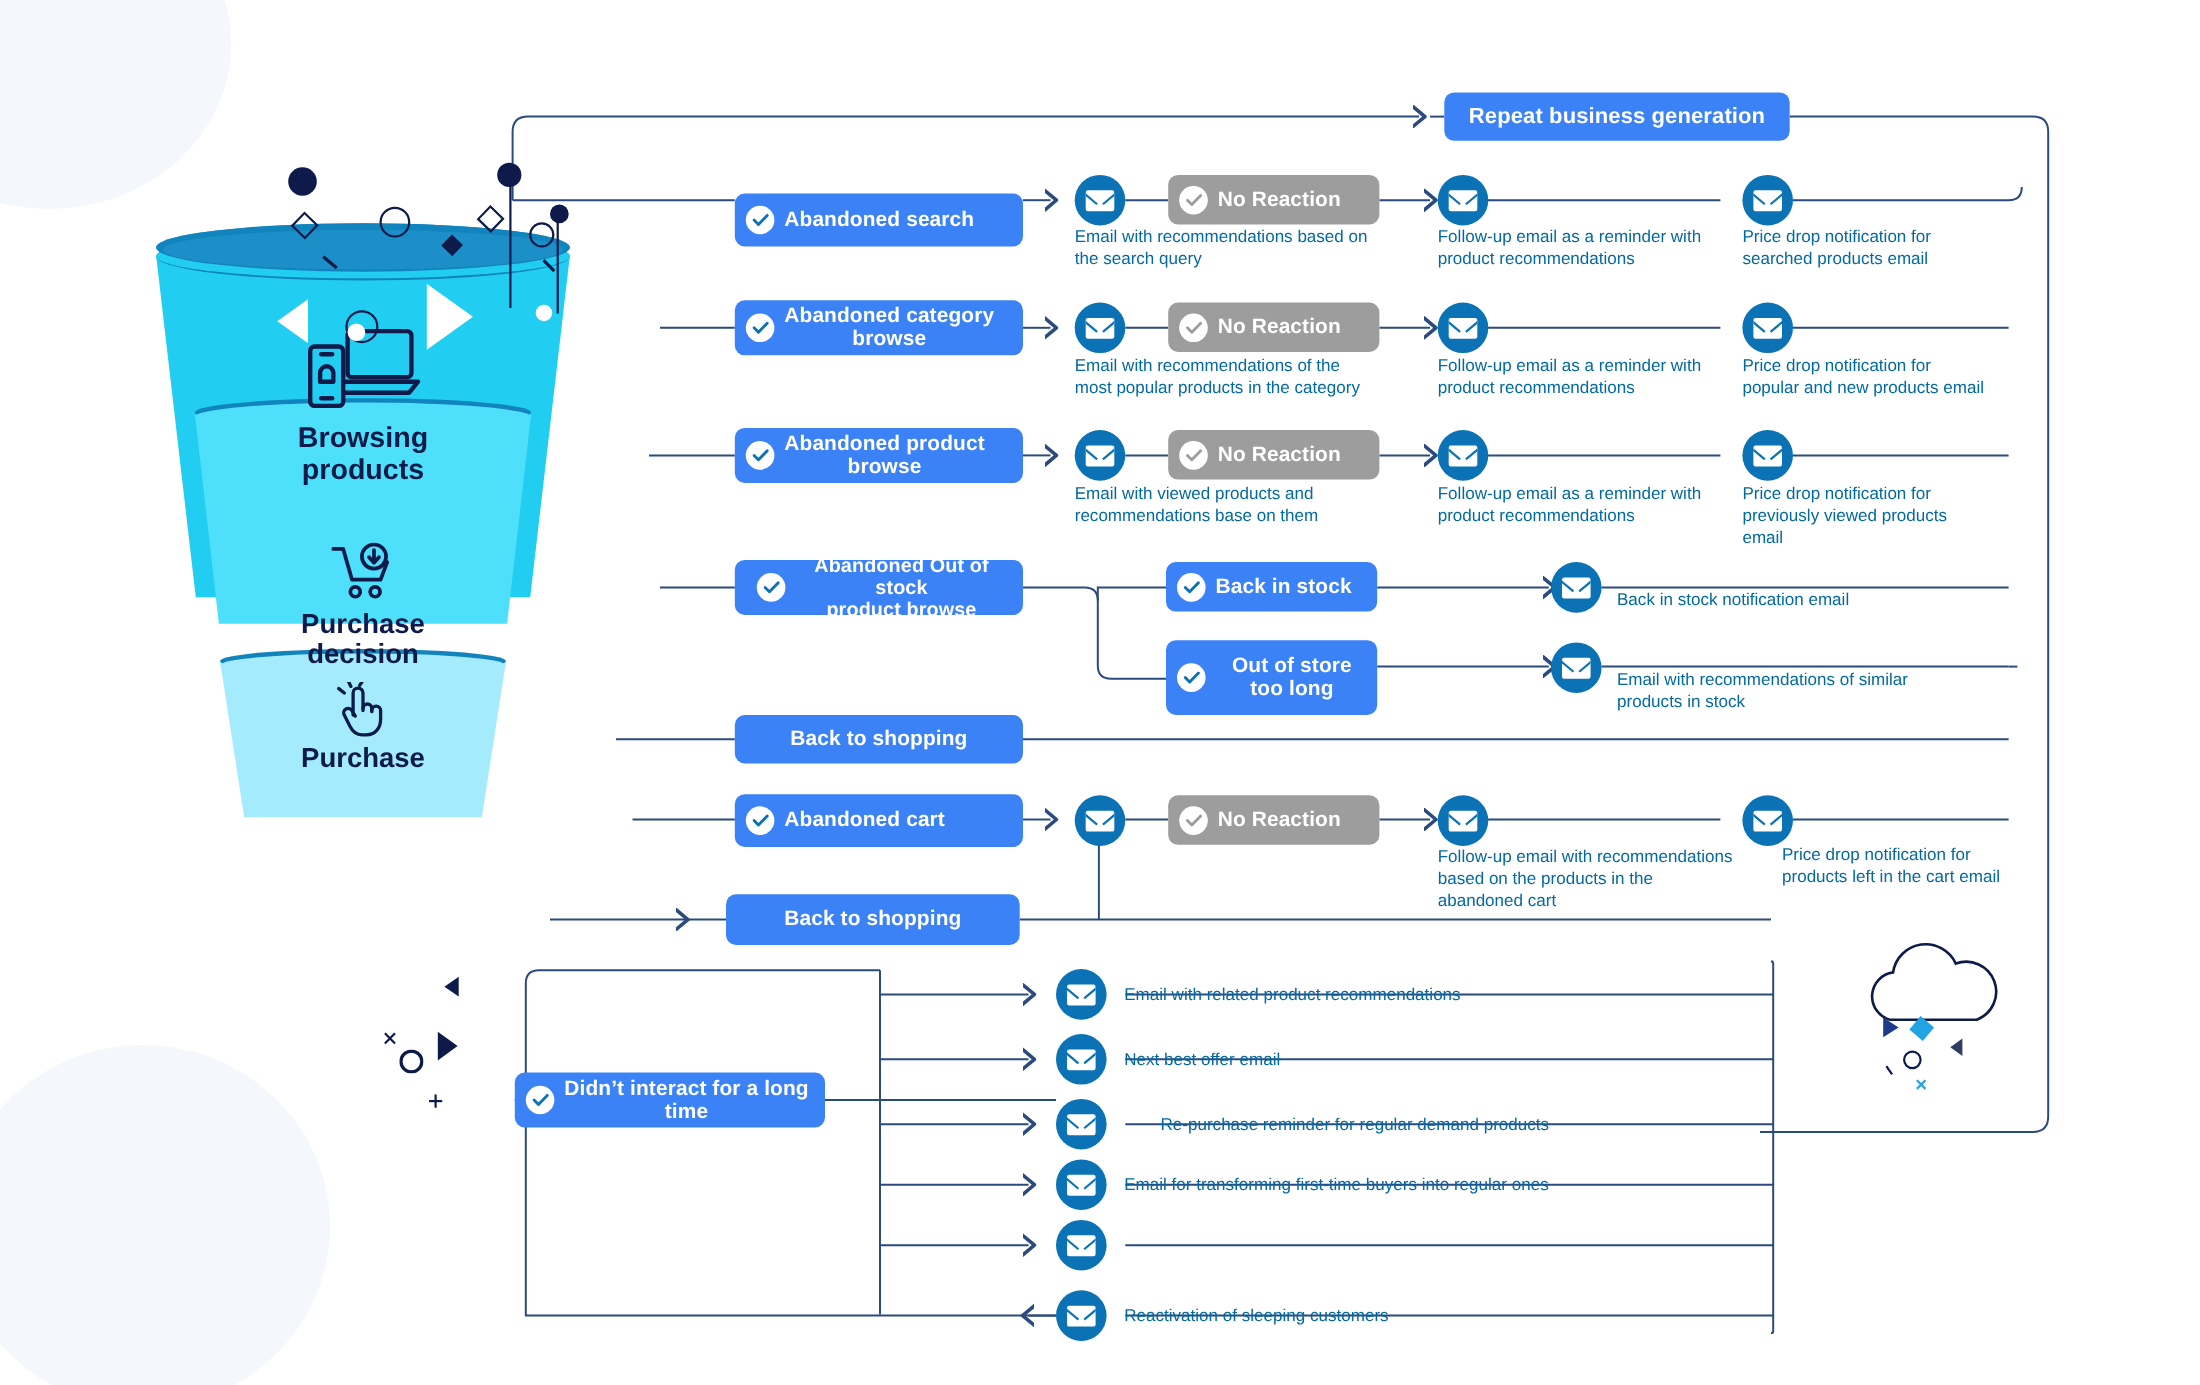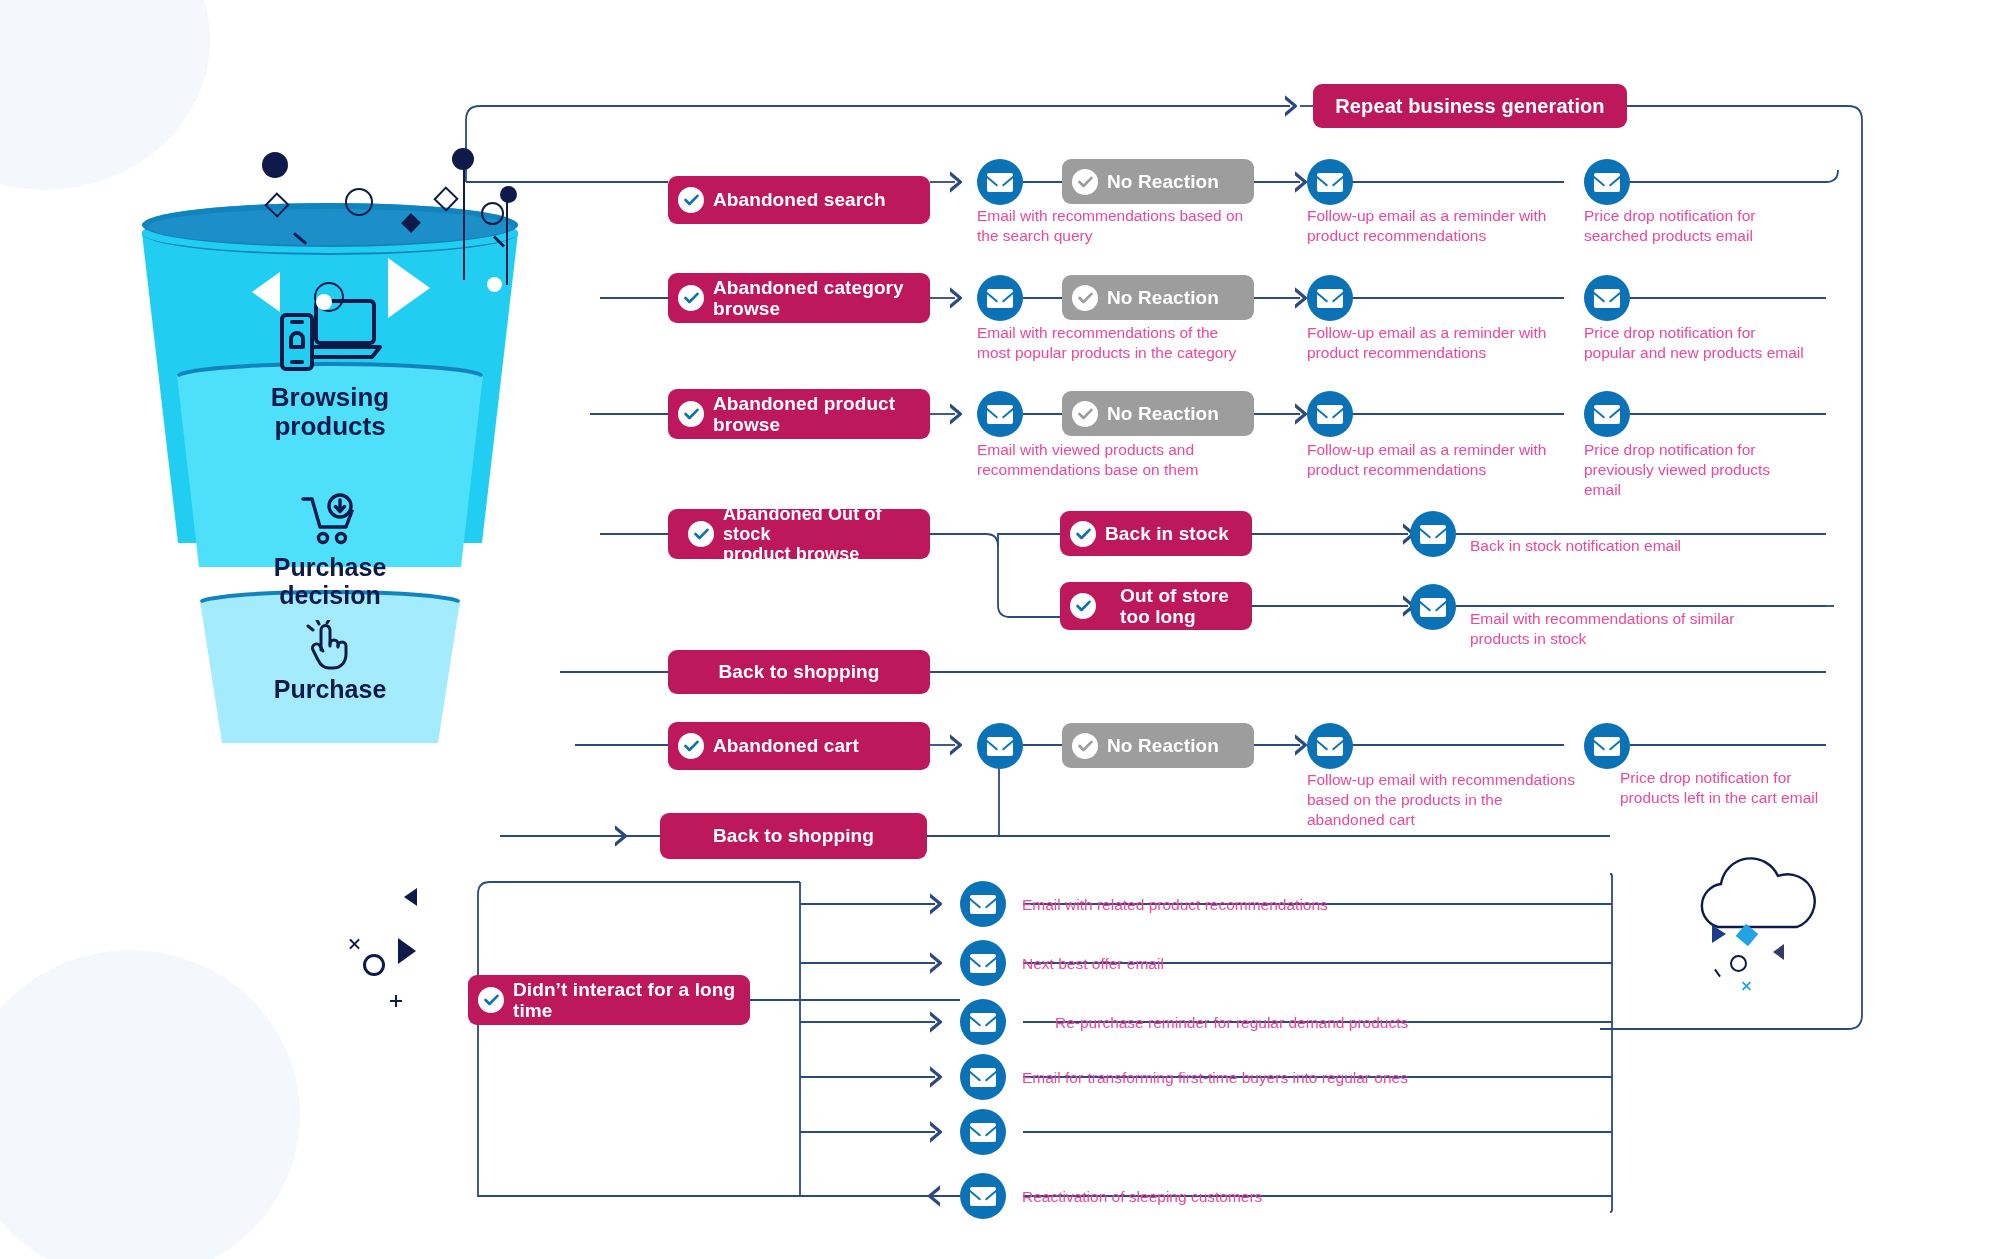--- a/index.html
+++ b/index.html
@@ -23,21 +23,21 @@
     position:absolute;
     display:flex;align-items:center;
     box-sizing:border-box;
     border-radius:9px;
     color:#ffffff;
     font-weight:bold;
     letter-spacing:.1px;
     padding:0 14px 0 10px;
     gap:9px;
   }
-  .pill.blue{background:#be185d;}
+  .pill.blue{background:#3b82f6;text-align:center;}
   .pill.grey{background:#9d9d9d;}
   .pill .txt{line-height:1.12;}
   .tick{
     flex:0 0 auto;
     width:26px;height:26px;border-radius:50%;
     background:#ffffff;
     display:flex;align-items:center;justify-content:center;
   }
   .pill.grey .tick{background:#ffffff;}
   .tick svg{display:block;}
@@ -56,21 +56,21 @@
   .mail .env:before,.mail .env:after{
     content:"";position:absolute;top:1px;width:17px;height:17px;
     border-top:2.4px solid #0b72b5;
   }
   .mail .env:before{left:-2px;transform:rotate(40deg);transform-origin:left top;}
   .mail .env:after{right:-2px;transform:rotate(-40deg);transform-origin:right top;}
 
   
   .cap{
     position:absolute;
-    color:#ec4899;
+    color:#0369a1;
     font-size:15.5px;
     line-height:1.28;
     font-family:"Liberation Sans", sans-serif;
   }
 
   
   #funnel{position:absolute;left:120px;top:195px;width:420px;height:540px;}
   .fl-label{
     position:absolute;
     width:100%;text-align:center;
@@ -422,21 +422,21 @@
           <path d="M1.5 6 L5.5 10 L13.5 1.8"></path>
         </svg>
     </span>
     <span class="txt">Back in stock</span>
   </div>
   <div class="mail" style="left:1410px;top:511px;">
     <span class="env"></span>
   </div>
   <div class="cap" style="left:1470px;top:536px;width:330px;white-space:pre-line;">Back in stock notification email</div>
 
-  <div class="pill blue" style="left:1060px;top:582px;width:192px;height:48px;font-size:19px;gap:24px;">
+  <div class="pill blue" style="left:1060px;top:582px;width:192px;height:68px;font-size:19px;gap:24px;">
     <span class="tick">
       <svg width="15" height="12" viewBox="0 0 15 12" fill="none" stroke="#0b72b5" stroke-width="2.6" stroke-linecap="round" stroke-linejoin="round">
           <path d="M1.5 6 L5.5 10 L13.5 1.8"></path>
         </svg>
     </span>
     <span class="txt">
       <span>Out of store</span><br>
       <span>too long</span>
     </span>
   </div>

